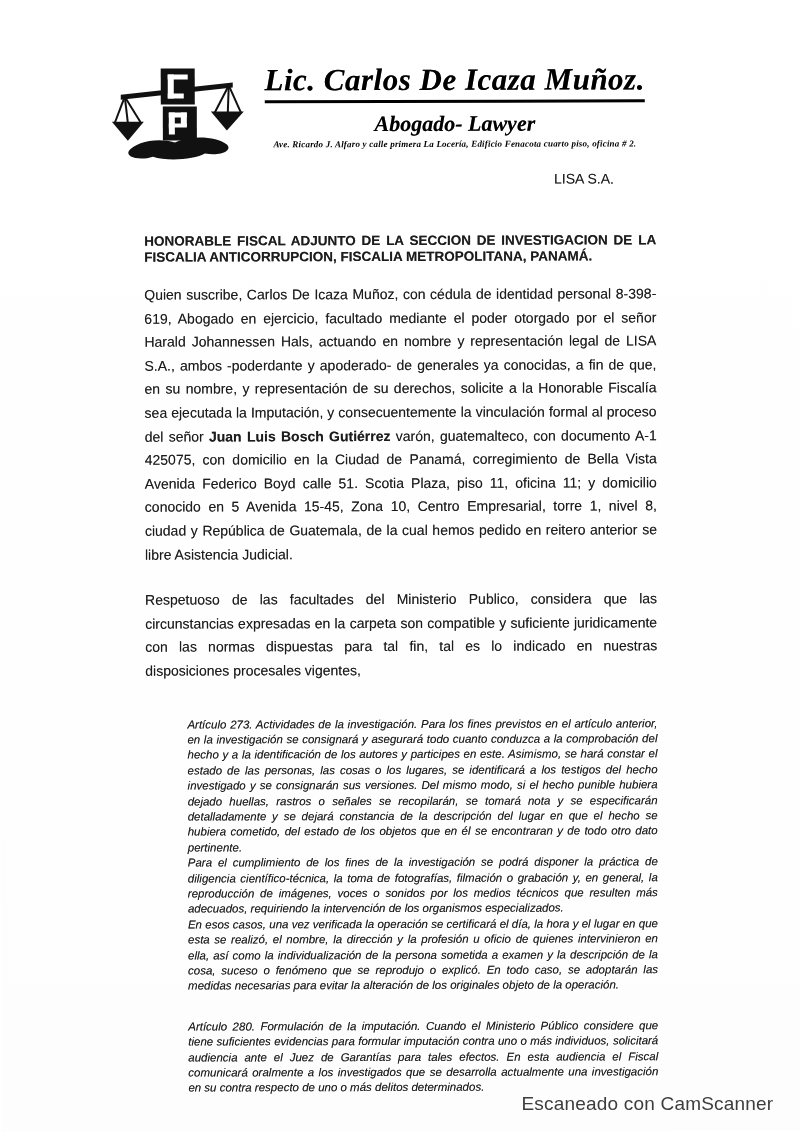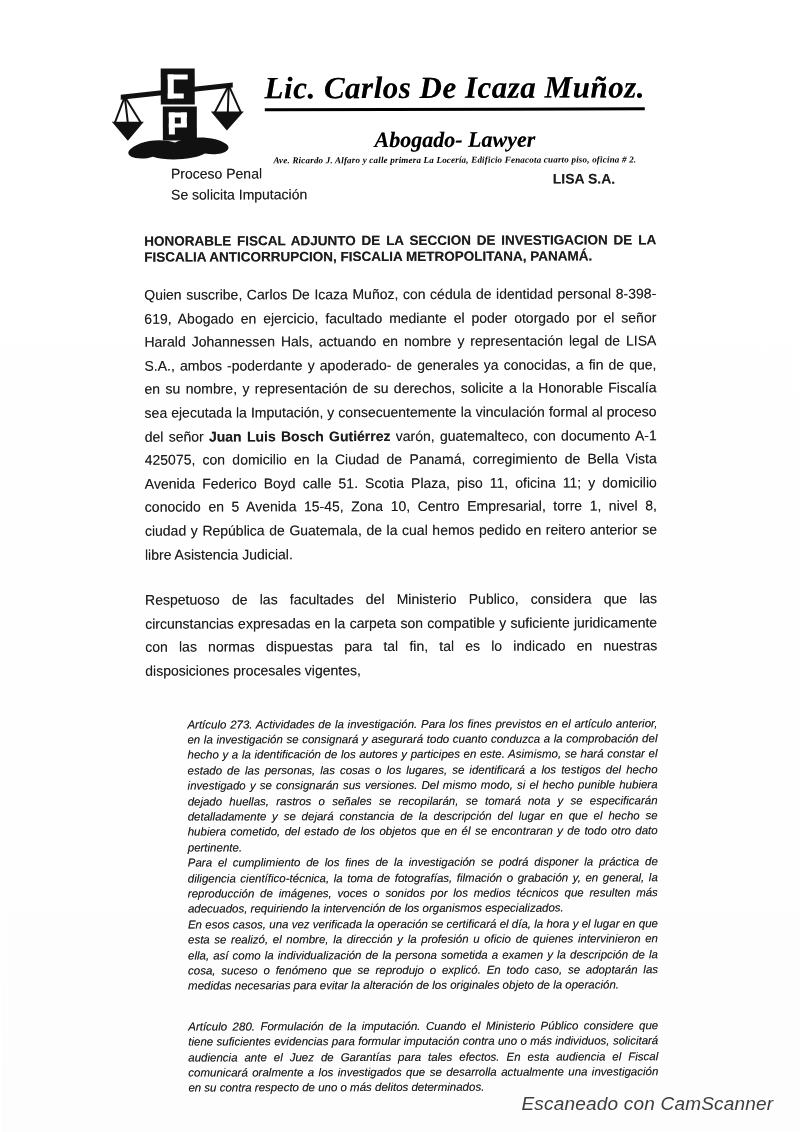--- a/index.html
+++ b/index.html
@@ -20,21 +20,21 @@
   .letterhead{position:absolute; top:58px; left:0; right:0; height:155px;}
   .logo{position:absolute; left:108px; top:4px; width:140px; height:100px;}
   .lh-text{
     position:absolute; left:246px; top:0; width:420px;
     text-align:center;
     font-family:"Liberation Serif", serif;
     color:#000;
   }
   .lh-name{
     display:inline-block;
-    margin:12px;
+    margin:4px;
     font-size:31px; font-weight:bold; font-style:italic;
     letter-spacing:0.5px;
     border-bottom:3px solid #000;
     padding-bottom:2px;
     white-space:nowrap;
     text-shadow:0 0 0.6px rgba(0,0,0,.55);
   }
   .lh-sub{
     margin:4px 0 0 0;
     font-size:22px; font-weight:bold; font-style:italic;
@@ -42,21 +42,21 @@
   }
   .lh-addr{
     margin:2px 0 0 0;
     font-size:9px; font-weight:bold; font-style:italic;
     letter-spacing:0.2px;
     white-space:nowrap;
   }
   
   .refs{position:absolute; top:163px; left:0; right:0; height:55px; font-size:14px;}
   .ref-left{position:absolute; left:172px; top:0; line-height:21px; text-shadow:0 0 0.4px rgba(0,0,0,.5);}
-  .ref-right{position:absolute; left:495px; top:6px; width:180px; text-align:center; line-height:21px; font-weight:bold; transform:rotate(0.4deg); text-shadow:0 0 0.3px rgba(0,0,0,.4);}
+  .ref-right{position:absolute; left:495px; top:6px; width:180px; text-align:center; line-height:21px; font-weight:normal; transform:rotate(0.4deg); text-shadow:0 0 0.3px rgba(0,0,0,.4);}
   
   .doc-body{position:absolute; left:145px; top:233px; width:512px;}
   .doc-heading{
     margin:0 0 18px 0;
     font-size:13.5px; font-weight:bold;
     line-height:16px;
     text-align:justify;
     text-shadow:0 0 0.4px rgba(0,0,0,.55);
   }
   .para{
@@ -78,21 +78,20 @@
   }
   .blockquote p{margin:0;}
   .bq-gap{height:25px;}
   .quote-spacer{height:12px;}
   
   .scanner-note{
     position:absolute; right:28px; bottom:16px;
     font-size:19px; color:#3d3d3d;
     letter-spacing:0.2px;
     transform:rotate(0.15deg);
-    font-style:italic;
   }
 </style>
 </head>
 <body>
 
 <div class="page">
 
   <header class="letterhead">
     <svg class="logo" viewBox="0 0 140 100" xmlns="http://www.w3.org/2000/svg" aria-hidden="true">
 
@@ -121,24 +120,20 @@
       <path d="M22,88 C28,80 50,74 68,80 C84,72 110,74 120,82 C126,88 114,94 98,91 C88,97 60,99 46,94 C34,98 18,95 22,88 Z" fill="#111"></path>
     </svg>
     <div class="lh-text">
       <h1 class="lh-name">Lic. Carlos De Icaza Muñoz.</h1>
       <h2 class="lh-sub">Abogado- Lawyer</h2>
       <div class="lh-addr">Ave. Ricardo J. Alfaro y calle primera La Locería, Edificio Fenacota cuarto piso, oficina # 2.</div>
     </div>
   </header>
 
   <div class="refs">
-    <div class="ref-left">
-      <div>Proceso Penal</div>
-      <div>Se solicita Imputación</div>
-    </div>
     <div class="ref-right">
       <div>LISA S.A.</div>
     </div>
   </div>
 
   <main class="doc-body">
     <p class="doc-heading">HONORABLE FISCAL ADJUNTO DE LA SECCION DE INVESTIGACION DE LA FISCALIA ANTICORRUPCION, FISCALIA METROPOLITANA, PANAMÁ.</p>
 
     <p class="para"><span>Quien suscribe, Carlos De Icaza Muñoz, con cédula de identidad personal 8-398-619, Abogado en ejercicio, facultado mediante el poder otorgado por el señor Harald Johannessen Hals, actuando en nombre y representación legal de LISA S.A., ambos -poderdante y apoderado- de generales ya conocidas, a fin de que, en su nombre, y representación de su derechos, solicite a la Honorable Fiscalía sea ejecutada la Imputación, y consecuentemente la vinculación formal al proceso del señor </span><span class="bold-name">Juan Luis Bosch Gutiérrez</span><span> varón, guatemalteco, con documento A-1 425075, con domicilio en la Ciudad de Panamá, corregimiento de Bella Vista Avenida Federico Boyd calle 51. Scotia Plaza, piso 11, oficina 11; y domicilio conocido en 5 Avenida 15-45, Zona 10, Centro Empresarial, torre 1, nivel 8, ciudad y República de Guatemala, de la cual hemos pedido en reitero anterior se libre Asistencia Judicial.</span></p>
 

